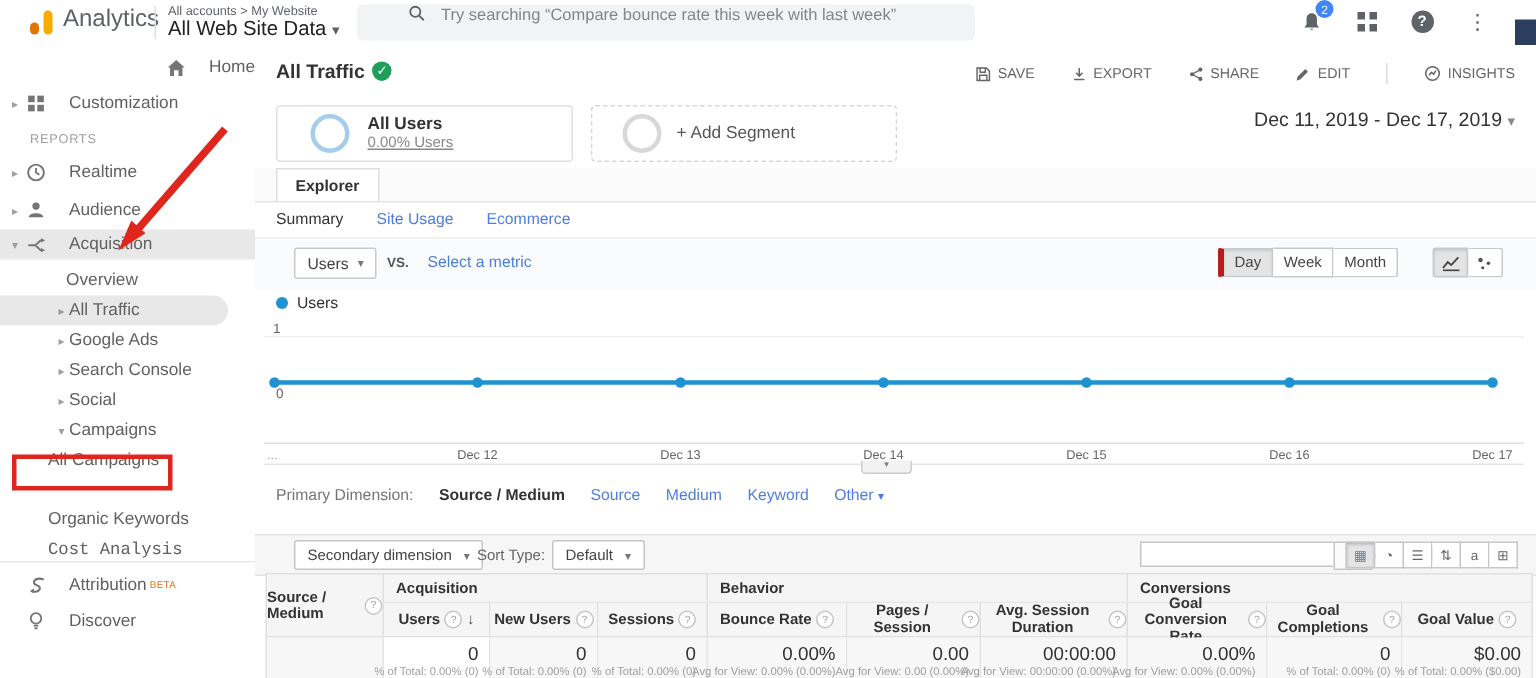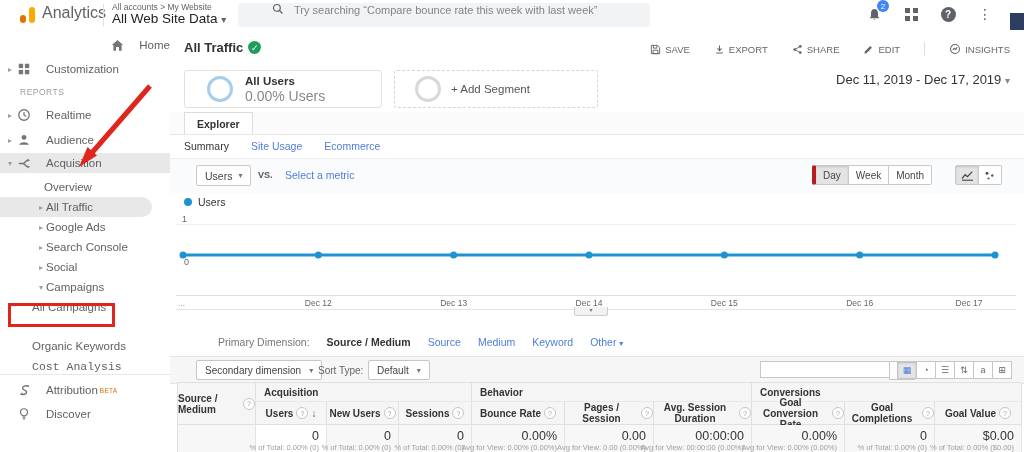--- a/index.html
+++ b/index.html
@@ -49,21 +49,21 @@
   .verified{width:13px;height:13px;border-radius:50% 50% 50% 50%/45% 45% 55% 55%;background:#1e9e5a;color:#fff;font-size:9px;display:flex;align-items:center;justify-content:center;}
   .title-actions{position:absolute;right:14px;top:12px;display:flex;align-items:center;gap:24px;font-size:9.5px;color:#666;}
   .t-act{display:flex;align-items:center;gap:4px;cursor:pointer;}
   .t-sep{width:1px;height:14px;background:#ddd;}
   .seg-card{position:absolute;top:40px;height:36px;background:#fff;border:1px solid #e0e0e0;border-radius:3px;display:flex;align-items:center;cursor:pointer;}
   .seg-all{left:14px;width:196px;}
   .seg-add{left:224px;width:202px;border:1px dashed #d5d5d5;}
   .seg-circle{width:20px;height:20px;border-radius:50%;border:3px solid #a6cdec;margin:0 12px 0 22px;}
   .seg-circle.gray{border-color:#d8d8d8;margin:0 10px 0 20px;}
   .seg-name{font-size:11.5px;font-weight:bold;color:#333;line-height:13px;}
-  .seg-detail{font-size:14px;color:#888;}
+  .seg-detail{font-size:10px;color:#888;text-decoration:underline;}
   .seg-add-label{font-size:11.5px;color:#555;}
   .date-range{position:absolute;right:14px;top:42px;font-size:13px;color:#333;cursor:pointer;}
   .date-range .caret{color:#888;font-size:10px;}
   
   .tabstrip{position:absolute;left:0;top:82px;width:854px;height:22px;background:#fbfbfb;border-bottom:1px solid #e5e5e5;}
   .tab{position:absolute;left:14px;top:0;height:21px;padding:0 12px;background:#fff;border:1px solid #ddd;border-bottom:none;display:flex;align-items:center;font-size:10.5px;font-weight:bold;color:#333;cursor:pointer;}
   .subtabs{position:absolute;left:14px;top:110px;display:flex;gap:22px;font-size:10.5px;}
   .subtab{color:#4f7dd8;cursor:pointer;}
   .subtab.sel{color:#333;cursor:default;}
   
@@ -87,21 +87,21 @@
   
   #chart{position:absolute;left:0;top:180px;width:854px;height:118px;}
   .gridline{position:absolute;left:6px;width:840px;height:1px;background:#efefef;}
   .ytick{position:absolute;left:12px;font-size:9px;color:#666;}
   #chart-svg{position:absolute;left:0;top:0;}
   .xaxis{position:absolute;left:6px;top:85px;width:840px;height:13px;border-top:1px solid #e0e0e0;border-bottom:1px solid #e5e5e5;}
   .xtick{position:absolute;top:2px;width:44px;text-align:center;font-size:8.5px;color:#666;}
   .x-overflow{position:absolute;left:2px;top:2px;font-size:8.5px;color:#999;}
   .annot-tab{position:absolute;left:404px;top:97px;width:32px;height:8px;background:#f2f2f2;border:1px solid #ccc;border-top:none;border-radius:0 0 3px 3px;font-size:6px;color:#777;text-align:center;line-height:7px;cursor:pointer;}
   
-  .primdim{position:absolute;left:14px;top:306px;display:flex;gap:17px;font-size:10.5px;align-items:flex-end;margin-left:34px;}
+  .primdim{position:absolute;left:14px;top:294px;display:flex;gap:17px;font-size:10.5px;align-items:flex-end;}
   .primdim .pd-label{color:#757575;}
   .pd-opt{color:#4f7dd8;cursor:pointer;}
   .pd-opt.sel{color:#333;font-weight:bold;cursor:default;}
   .pd-opt .caret{font-size:8px;}
   
   .tabletoolbar{position:absolute;left:0;top:326px;width:854px;height:26px;background:#f6f6f6;border-top:1px solid #e3e3e3;border-bottom:1px solid #e3e3e3;}
   .tt-btn{position:absolute;height:18px;padding:0 8px;background:#fff;border:1px solid #c6c6c6;border-radius:2px;font-size:10px;color:#444;display:flex;align-items:center;gap:8px;cursor:pointer;top:3px;}
   .tt-btn .caret{font-size:8px;color:#777;}
   .sort-label{position:absolute;left:148px;top:8px;font-size:10px;color:#666;}
   .tsearch{position:absolute;left:590px;top:4px;display:flex;}
@@ -404,21 +404,21 @@
         <circle cx="148.33333333333334" cy="45" r="3.5" fill="#1f93d1"></circle>
         <circle cx="283.6666666666667" cy="45" r="3.5" fill="#1f93d1"></circle>
         <circle cx="419" cy="45" r="3.5" fill="#1f93d1"></circle>
         <circle cx="554.3333333333334" cy="45" r="3.5" fill="#1f93d1"></circle>
         <circle cx="689.6666666666666" cy="45" r="3.5" fill="#1f93d1"></circle>
         <circle cx="825" cy="45" r="3.5" fill="#1f93d1"></circle>
       </svg>
     <span class="ytick" style="top:47px;left:14px;">0</span>
     <div class="xaxis">
       <span class="x-overflow">...</span>
-      <span id="xticks"><span class="xtick" style="left: 120.333px;">Dec 12</span><span class="xtick" style="left: 255.667px;">Dec 13</span><span class="xtick" style="left: 391px;">Dec 14</span><span class="xtick" style="left: 526.333px;">Dec 15</span><span class="xtick" style="left: 661.667px;">Dec 16</span><span class="xtick" style="left: 771px;">Dec 17</span></span>
+      <span id="xticks"><span class="xtick" style="left: 120.333px;">Dec 12</span><span class="xtick" style="left: 255.667px;">Dec 13</span><span class="xtick" style="left: 391px;">Dec 14</span><span class="xtick" style="left: 526.333px;">Dec 15</span><span class="xtick" style="left: 661.667px;">Dec 16</span><span class="xtick" style="left: 797px;">Dec 17</span></span>
     </div>
     <div class="annot-tab">▾</div>
   </div>
 
   <div class="primdim">
     <span class="pd-label">Primary Dimension:</span>
     <span class="pd-opt sel">Source / Medium</span>
     <span class="pd-opt">Source</span>
     <span class="pd-opt">Medium</span>
     <span class="pd-opt">Keyword</span>

